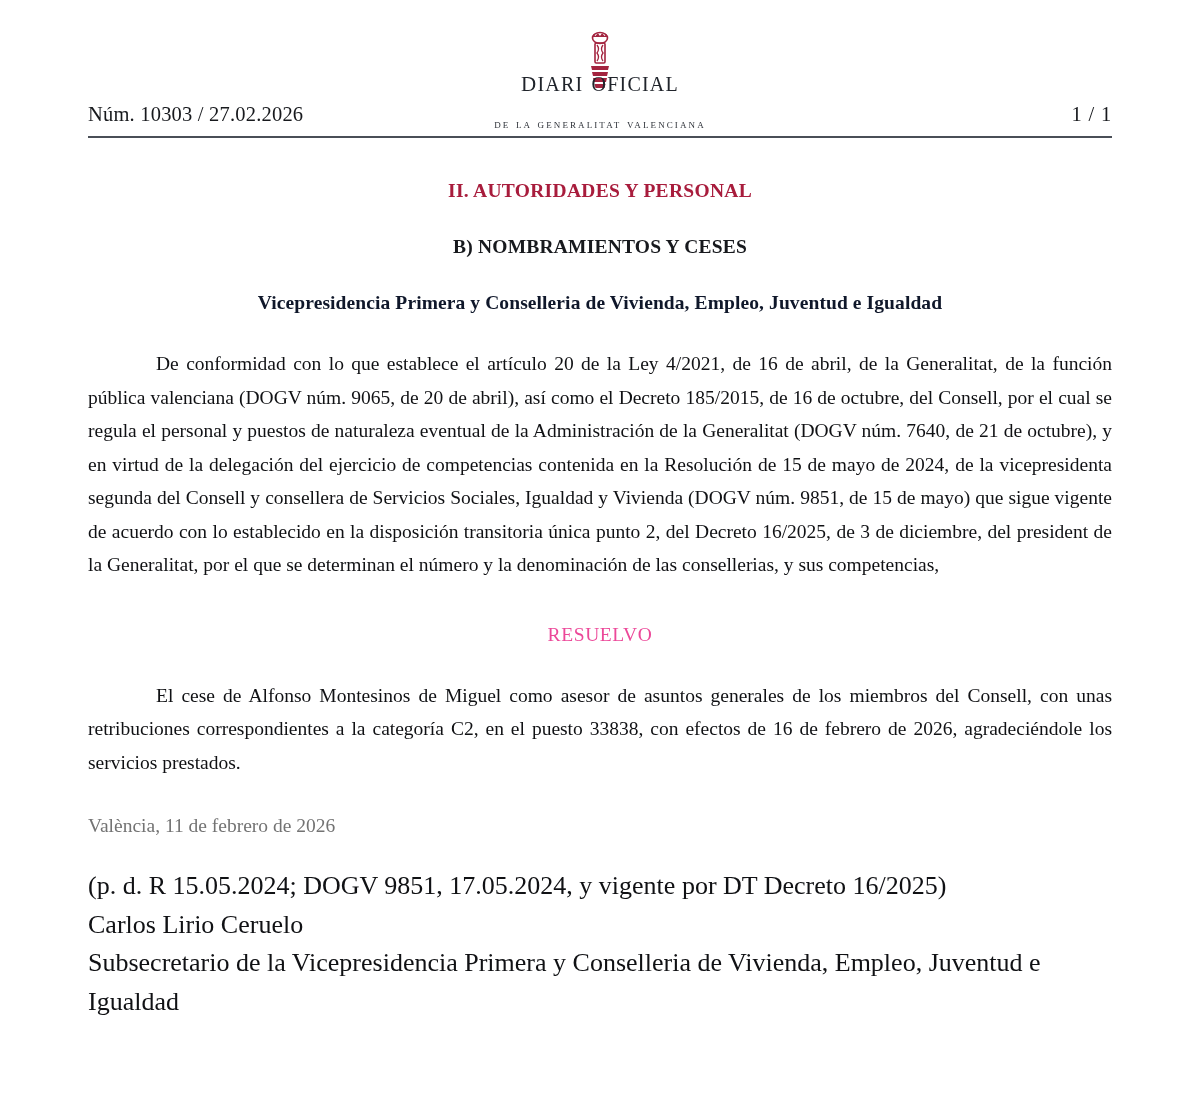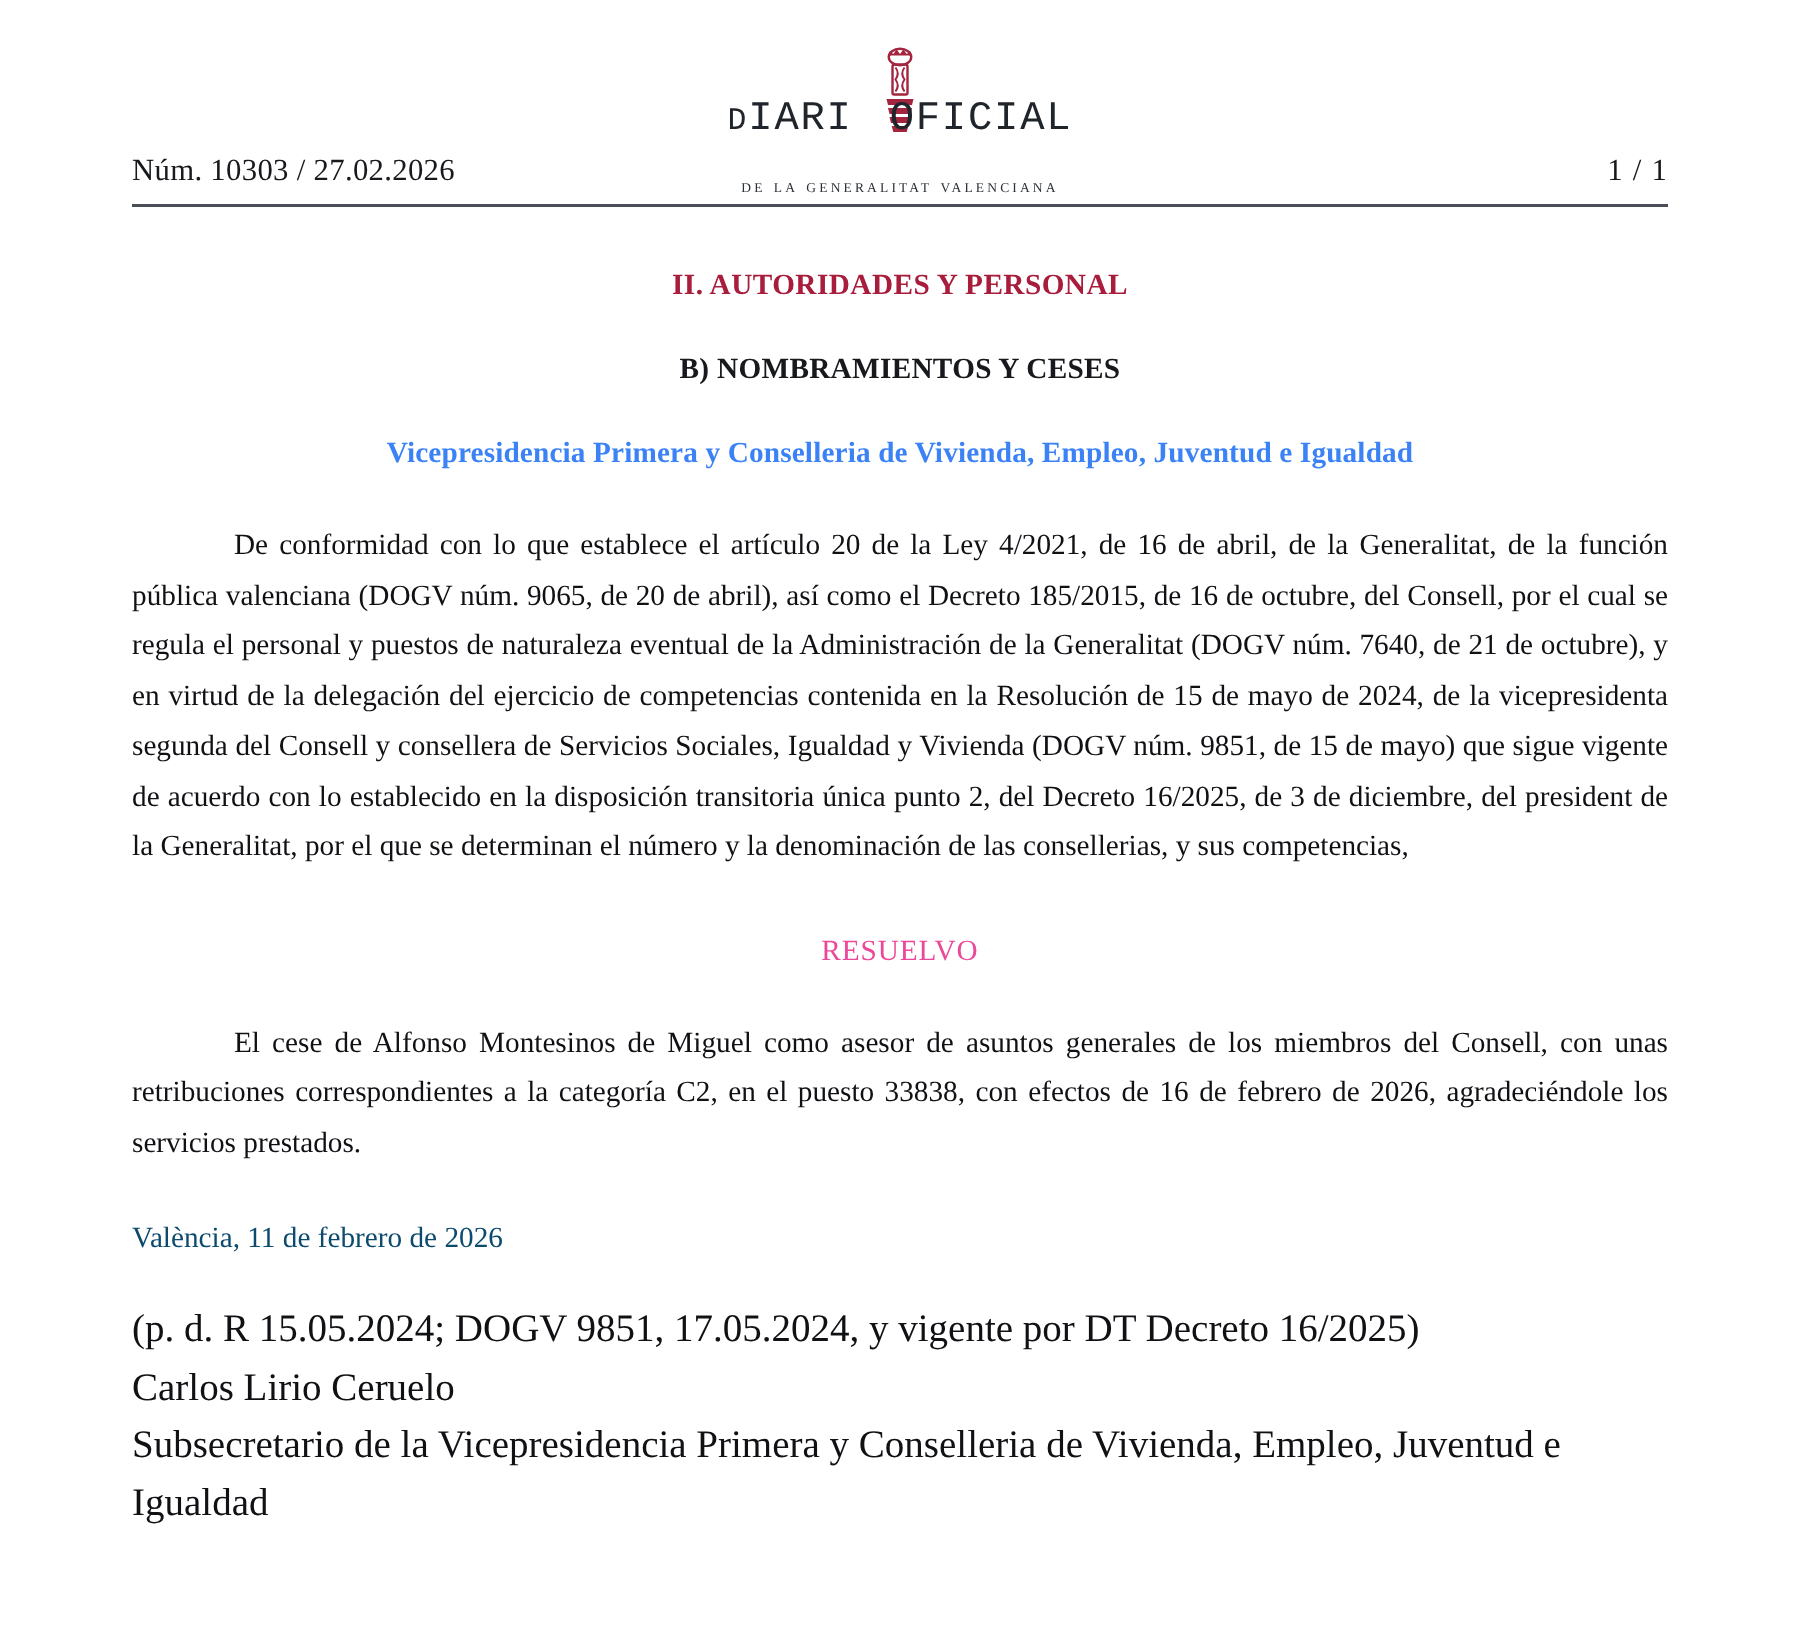--- a/index.html
+++ b/index.html
@@ -44,22 +44,22 @@
     position: absolute;
     left: 50%;
     transform: translateX(-50%);
     bottom: 8px;
     width: 420px;
     text-align: center;
     line-height: 1;
   }
 
   .masthead-title {
-    font-family: Liberation Mono, monospace;
-    font-size: 39px;
+    font-family: Liberation Serif, serif;
+    font-size: 28px;
     letter-spacing: 1.2px;
     color: #20242b;
     display: block;
     font-variant: small-caps;
     text-transform: lowercase;
   }
   .masthead-title::first-letter { font-size: 30px; }
 
   .masthead-sub {
     display: block;
@@ -114,21 +114,21 @@
     font-weight: bold;
     color: #17191d;
     letter-spacing: 0.2px;
   }
 
   .dept-title {
     margin: 34px 0 0 0;
     text-align: center;
     font-size: 19.5px;
     font-weight: bold;
-    color: #3b82f6;
+    color: #0f172a;
     letter-spacing: 0.1px;
   }
 
   
   .resolution-line {
     margin: 40px 0 0 0;
     font-style: italic;
     font-size: 19.5px;
     color: #101114;
     text-align: left;
@@ -148,21 +148,21 @@
     margin: 42px 0 0 0;
     text-align: center;
     font-size: 19.5px;
     letter-spacing: 0.6px;
     color: #ec4899;
   }
 
   .place-line {
     margin: 36px 0 0 0;
     font-size: 19.5px;
-    color: #0c4a6e;
+    color: #737373;
   }
 
   .signature {
     margin: 30px 0 0 0;
     font-size: 26px;
     line-height: 1.48;
     color: #101114;
   }
   .signature div { margin: 0; }
 </style>

